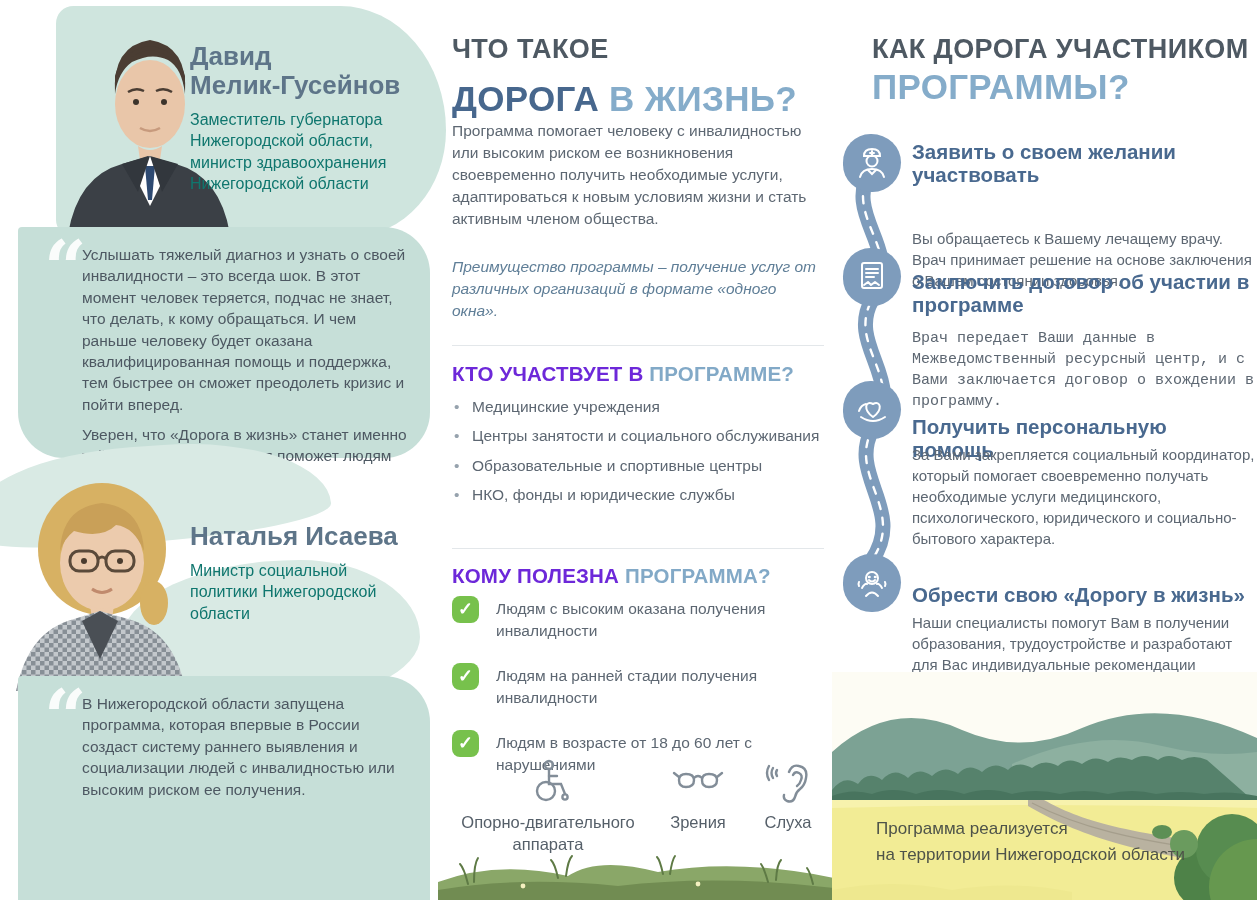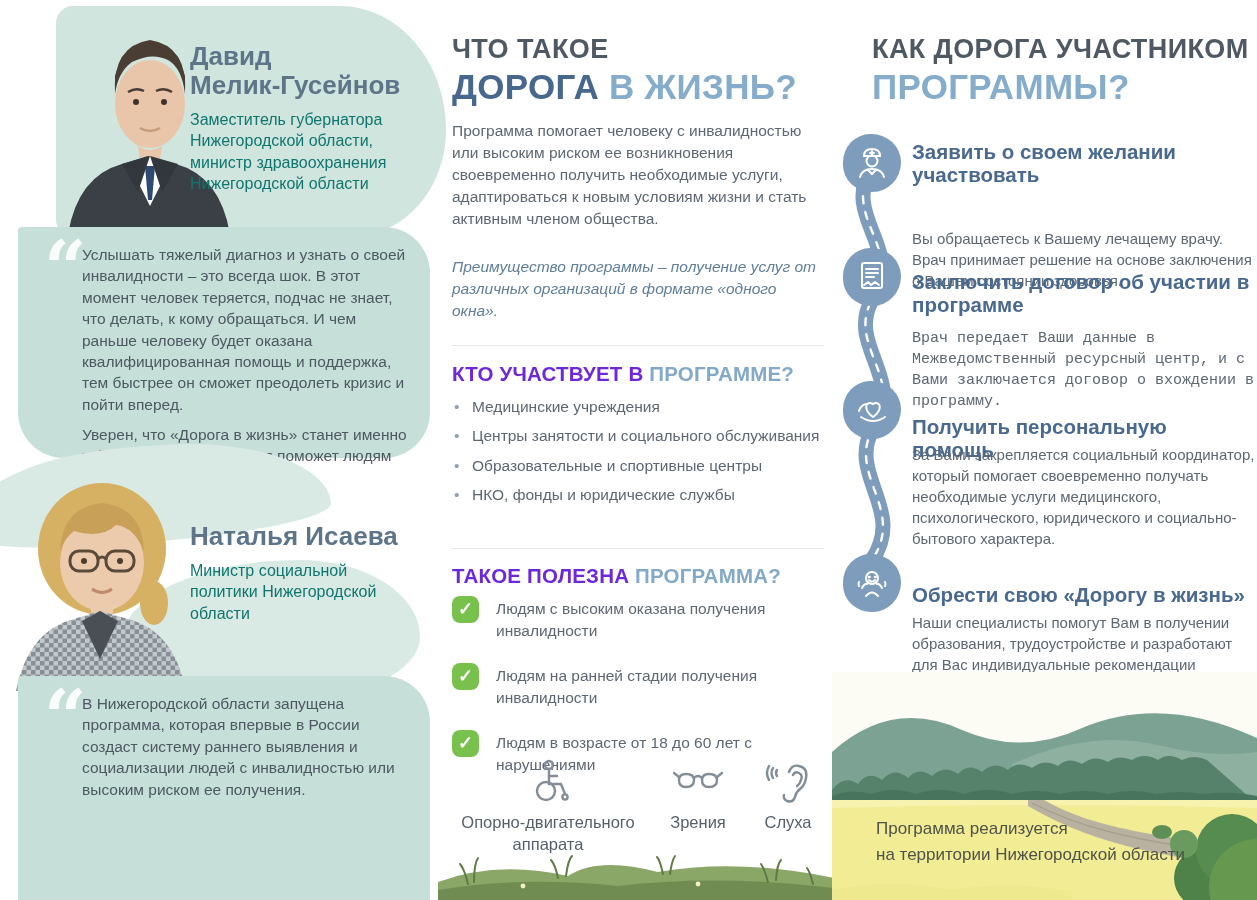--- a/index.html
+++ b/index.html
@@ -24,21 +24,21 @@
   .bubble{position:absolute;left:18px;width:412px;background:#c6dfd8;border-radius:46px;}
   .bubble.b1{top:227px;height:231px;border-top-left-radius:4px;}
   .bubble.b2{top:676px;height:224px;border-top-left-radius:4px;
              border-bottom-left-radius:0;border-bottom-right-radius:0;}
   .quote-glyph{position:absolute;left:26px;top:4px;font-family:"DejaVu Serif",serif;font-weight:bold;
              font-size:74px;line-height:1;color:#ffffff;opacity:.92;}
   .bubble-text{position:absolute;left:64px;top:17px;width:326px;font-size:15.5px;color:#4d5862;line-height:1.38;}
   .bubble-text p{margin:0 0 9px 0;}
   .mid-title{position:absolute;left:452px;top:34px;width:380px;}
   .mid-title-1{font-size:27px;font-weight:600;color:#4e5963;letter-spacing:.4px;}
-  .mid-title-2{font-size:35px;font-weight:800;letter-spacing:.3px;margin-top:2px;}
+  .mid-title-2{font-size:35px;font-weight:800;letter-spacing:.3px;margin-top:14px;}
   .tone-dark{color:#47678d;}
   .tone-light{color:#85acca;}
   .mid-intro{position:absolute;left:452px;top:120px;width:372px;font-size:15.5px;color:#5d6772;line-height:1.42;}
   .mid-adv{position:absolute;left:452px;top:256px;width:372px;font-size:15.5px;font-style:italic;
            color:#5f7e97;line-height:1.42;}
   .sec-head{position:absolute;left:452px;font-size:20.5px;font-weight:800;letter-spacing:.2px;}
   .sec-head .a{color:#6d28d9;}
   .sec-head .b{color:#82a9c7;}
   .bullets{position:absolute;left:452px;top:396px;width:372px;margin:0;padding:0;list-style:none;}
   .bullets li{position:relative;padding-left:20px;font-size:15.5px;color:#5d6772;line-height:1.45;margin-bottom:7px;}
@@ -170,21 +170,21 @@
   <ul class="bullets">
     <li><span class="dot">•</span><span>Медицинские учреждения</span></li>
     <li><span class="dot">•</span><span>Центры занятости и социального обслуживания</span></li>
     <li><span class="dot">•</span><span>Образовательные и спортивные центры</span></li>
     <li><span class="dot">•</span><span>НКО, фонды и юридические службы</span></li>
   </ul>
 
   <div class="hr" style="left:452px;top:548px;width:372px;"></div>
 
   <div class="sec-head" style="top:564px;">
-    <span class="a">ТАКОЕ ПОЛЕЗНА </span><span class="b">ПРОГРАММА?</span>
+    <span class="a">КОМУ ПОЛЕЗНА </span><span class="b">ПРОГРАММА?</span>
   </div>
 
   <div class="checks">
     <div class="check-row">
       <div class="check-box">✓</div>
       <div class="check-text">Людям с высоким оказана получения инвалидности</div>
     </div>
     <div class="check-row">
       <div class="check-box">✓</div>
       <div class="check-text">Людям на ранней стадии получения инвалидности</div>

